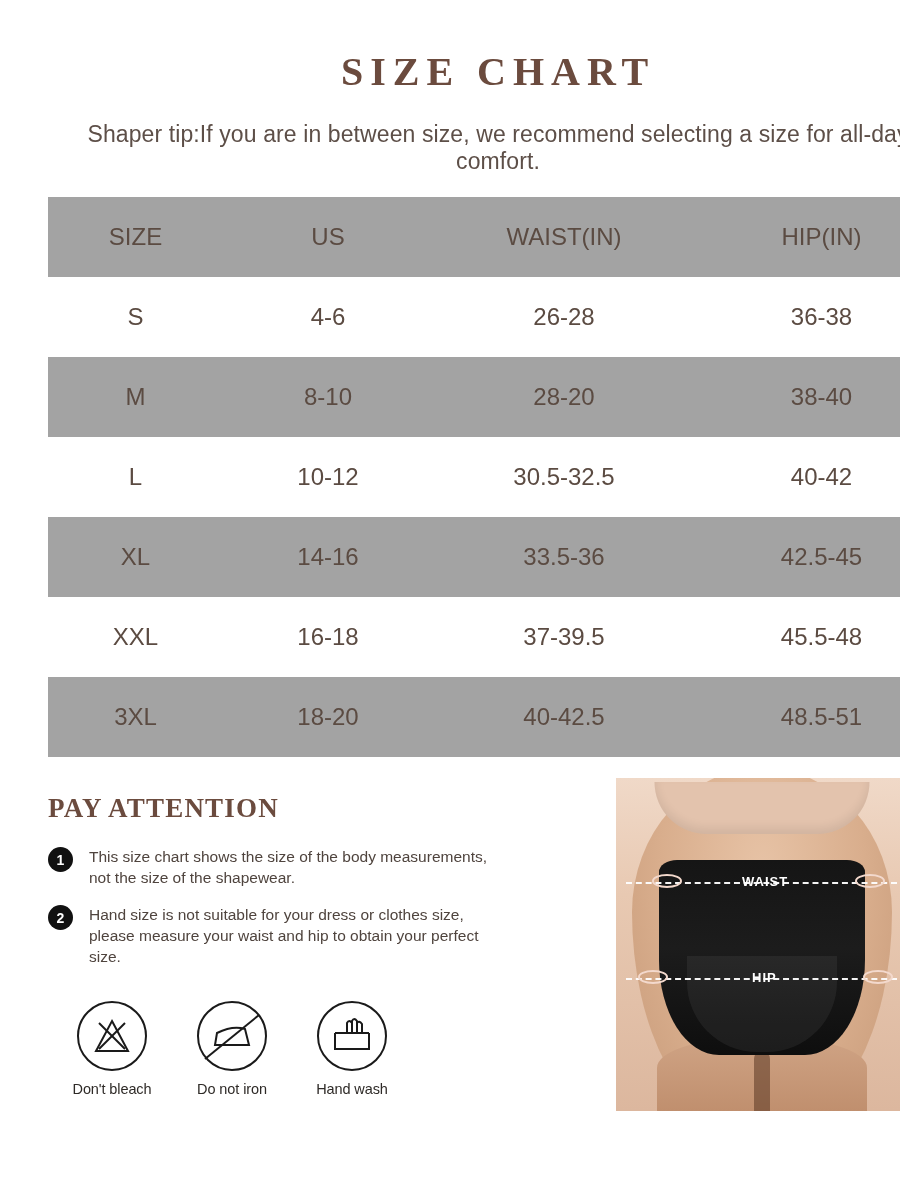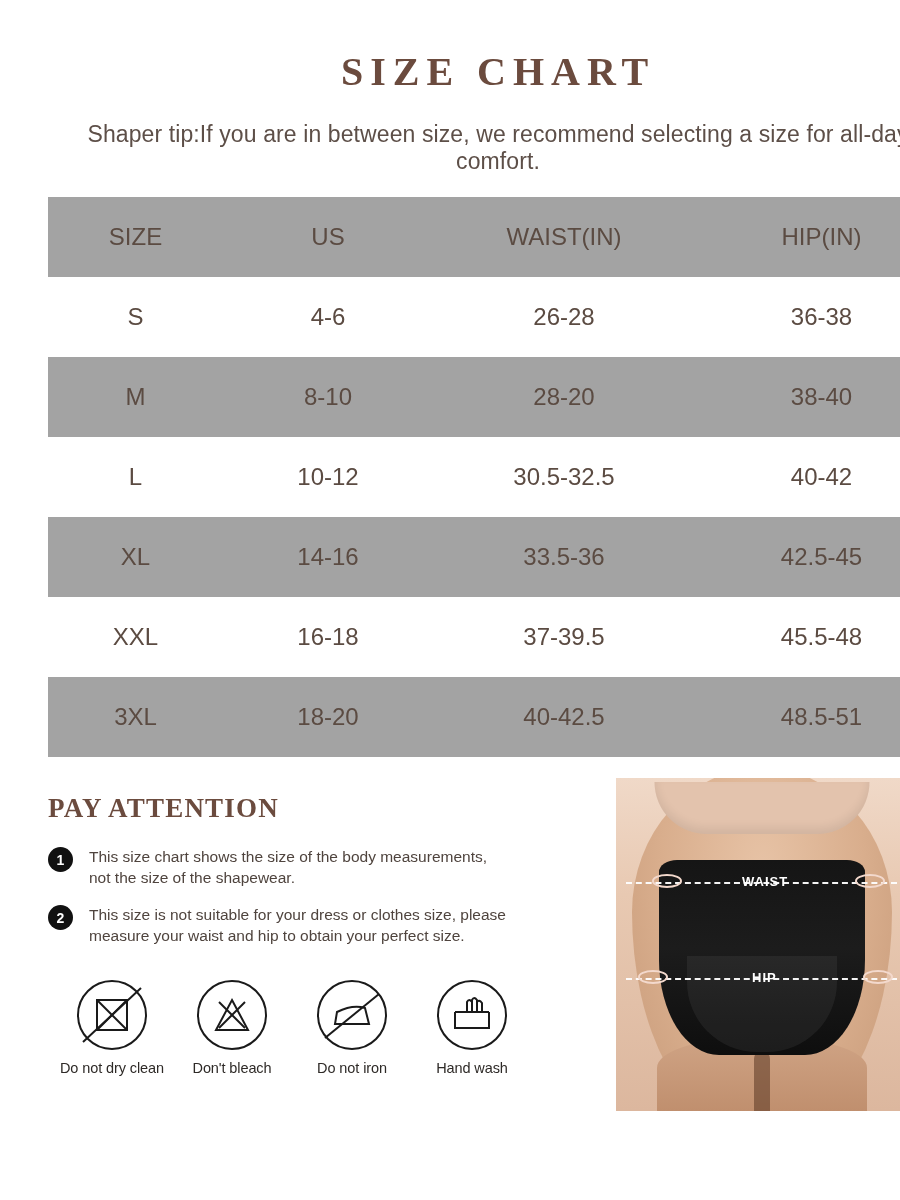--- a/index.html
+++ b/index.html
@@ -289,36 +289,25 @@
     <div class="left-col">
       <div class="attention-title">PAY ATTENTION</div>
 
       <div class="note">
         <div class="bullet">1</div>
         <div class="note-text">This size chart shows the size of the body measurements, not the size of the shapewear.</div>
       </div>
 
       <div class="note">
         <div class="bullet">2</div>
-        <div class="note-text">This size is not suitable for your dress or clothes size, please measure your waist and hip to obtain your perfect size.</div>
+        <div class="note-text">Hand size is not suitable for your dress or clothes size, please measure your waist and hip to obtain your perfect size.</div>
       </div>
 
       <div class="care-row">
 
-        <div class="care">
-          <div class="care-circle">
-            <svg width="66" height="66" viewBox="0 0 66 66" style="position:absolute;left:0;top:0">
-              <rect x="18" y="18" width="30" height="30" fill="none" stroke="#1a1a1a" stroke-width="2"></rect>
-              <line x1="18" y1="18" x2="48" y2="48" stroke="#1a1a1a" stroke-width="2"></line>
-              <line x1="48" y1="18" x2="18" y2="48" stroke="#1a1a1a" stroke-width="2"></line>
-              <line x1="4" y1="60" x2="62" y2="6" stroke="#1a1a1a" stroke-width="2"></line>
-            </svg>
-          </div>
-          <div class="care-label">Do not dry clean</div>
-        </div>
 
         <div class="care">
           <div class="care-circle">
             <svg width="66" height="66" viewBox="0 0 66 66" style="position:absolute;left:0;top:0">
               <polygon points="33,18 49,48 17,48" fill="none" stroke="#1a1a1a" stroke-width="2"></polygon>
               <line x1="20" y1="20" x2="46" y2="46" stroke="#1a1a1a" stroke-width="2"></line>
               <line x1="46" y1="20" x2="20" y2="46" stroke="#1a1a1a" stroke-width="2"></line>
             </svg>
           </div>
           <div class="care-label">Don't bleach</div>

